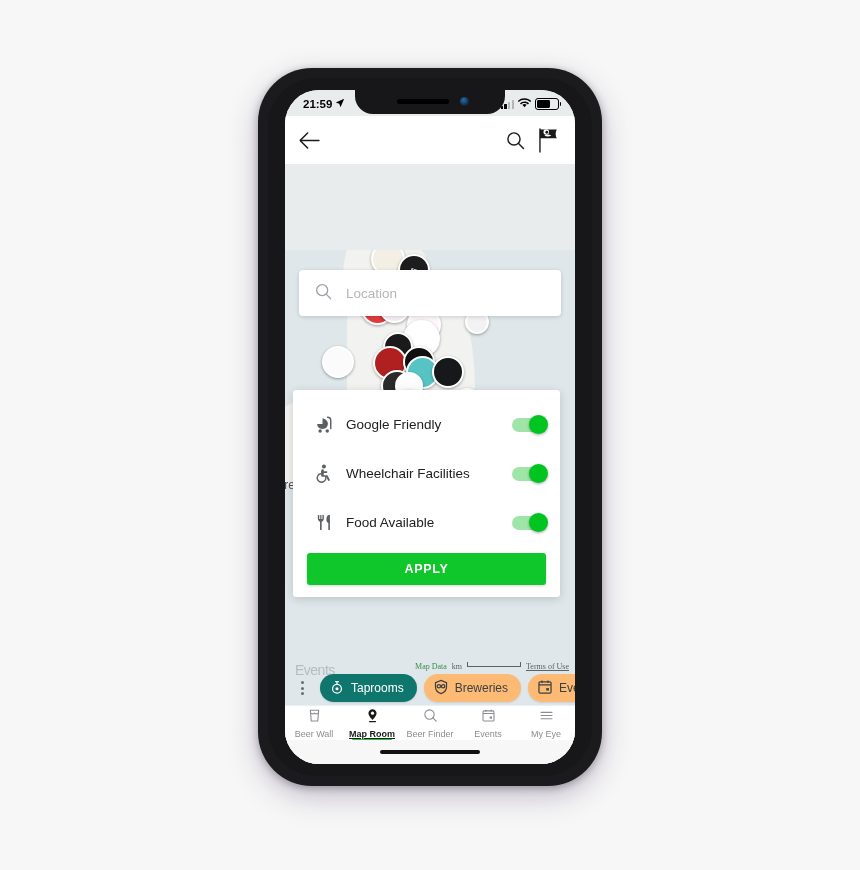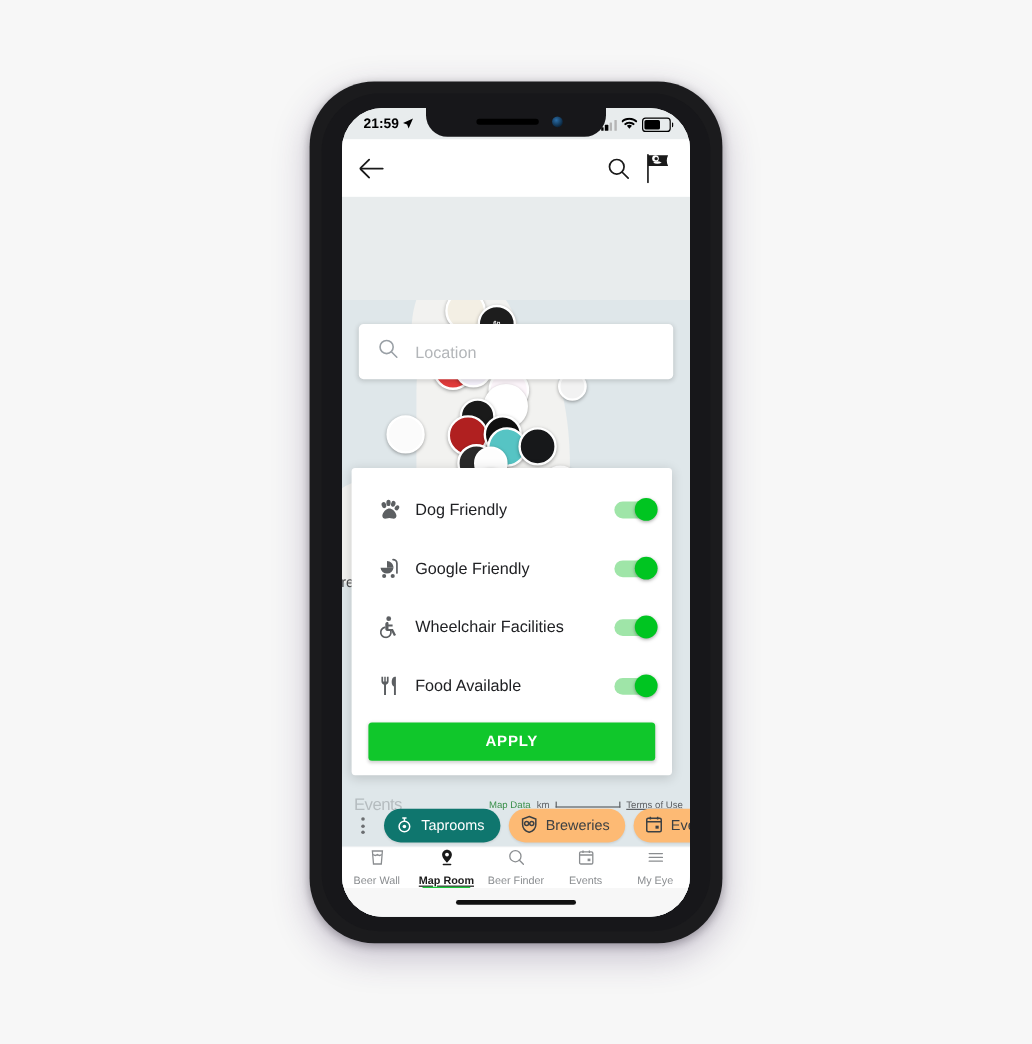--- a/index.html
+++ b/index.html
@@ -56,21 +56,21 @@
   }
   
   #status-bar{
     position:relative;
     height:24px;
     display:flex;align-items:center;justify-content:space-between;
     padding:2px 16px 0 18px;
     font-size:11.5px;font-weight:bold;color:#000;
     z-index:35;
   }
-  #status-left{display:flex;align-items:center;gap:3px;}
+  #status-left{display:flex;align-items:flex-end;gap:3px;}
   #status-right{display:flex;align-items:center;gap:4px;}
   .loc-arrow{display:inline-block;}
   .sig-bars{display:flex;align-items:flex-end;gap:1.2px;height:9px;}
   .sig-bars i{display:block;width:2.4px;background:#000;border-radius:.5px;}
   .sig-bars i:nth-child(1){height:3px;}
   .sig-bars i:nth-child(2){height:5px;}
   .sig-bars i:nth-child(3){height:7px;background:#b5b5b5;}
   .sig-bars i:nth-child(4){height:9px;background:#b5b5b5;}
   .batt{position:relative;width:22px;height:10.5px;border:1.3px solid #000;border-radius:3px;}
   .batt::after{content:"";position:absolute;right:-3.4px;top:3px;width:1.8px;height:4px;background:#000;border-radius:0 1px 1px 0;}
@@ -100,23 +100,24 @@
   .pin{
     position:absolute;border-radius:50%;
     background:#fff;border:2px solid #fff;
     box-shadow:0 1px 3px rgba(0,0,0,.35);
     overflow:hidden;
     display:flex;align-items:center;justify-content:center;
     font-size:5px;color:#fff;font-weight:bold;text-align:center;line-height:1;
   }
   #map-attrib{
     position:absolute;left:0;right:0;bottom:86px;height:16px;
-    display:flex;align-items:center;justify-content:flex-end;gap:5px;
+    display:flex;align-items:flex-start;justify-content:flex-end;gap:5px;
     padding-right:6px;font-size:8px;color:#5e6164;
     z-index:12;
+    font-family:Liberation Serif, serif;
   }
   #google-wm{
     position:absolute;left:10px;bottom:86px;
     font-size:14px;color:#9aa0a4;font-family:"Liberation Sans",sans-serif;
     letter-spacing:-.5px;opacity:.6;z-index:12;
   }
   .scalebar{display:inline-block;width:52px;height:4px;border:1px solid #5e6164;border-top:none;}
   
   #search-bar{
     position:absolute;left:14px;top:180px;width:262px;height:46px;
@@ -333,35 +334,20 @@
       <svg width="17" height="17" viewBox="0 0 18 18">
         <circle cx="7.6" cy="7.6" r="5.8" fill="none" stroke="#9aa0a6" stroke-width="1.4"></circle>
         <path d="M11.8 11.8 16.6 16.6" stroke="#9aa0a6" stroke-width="1.4" stroke-linecap="round"></path>
       </svg>
     </span>
     <input id="search-input" type="text" placeholder="Location" style="">
   </div>
 
   <div id="filter-panel">
 
-    <div class="filter-row">
-      <span class="filter-ico">
-        <svg width="19" height="19" viewBox="0 0 20 20" fill="#5c5f62">
-          <ellipse cx="5.2" cy="6.2" rx="2" ry="2.7" transform="rotate(-18 5.2 6.2)"></ellipse>
-          <ellipse cx="9.2" cy="4.3" rx="1.9" ry="2.7"></ellipse>
-          <ellipse cx="13.4" cy="5.1" rx="1.9" ry="2.6" transform="rotate(16 13.4 5.1)"></ellipse>
-          <ellipse cx="16.6" cy="8.6" rx="1.8" ry="2.4" transform="rotate(34 16.6 8.6)"></ellipse>
-          <path d="M10 9.2c3 0 6.2 3.8 6.2 6.4 0 2-1.8 2.9-3.6 2.4-1-.3-1.8-.5-2.6-.5s-1.6.2-2.6.5c-1.8.5-3.6-.4-3.6-2.4 0-2.6 3.2-6.4 6.2-6.4z"></path>
-        </svg>
-      </span>
-      <span class="filter-label">Dog Friendly</span>
-      <span class="switch">
-          <i></i>
-        </span>
-    </div>
 
     <div class="filter-row">
       <span class="filter-ico">
         <svg width="19" height="19" viewBox="0 0 20 20" fill="#5c5f62">
           <path d="M2.2 9.6h11.4a5.7 5.7 0 0 1-5.7 5.1H7.9A5.7 5.7 0 0 1 2.2 9.6z"></path>
           <path d="M13.6 9.6c0-3.3-2.6-6-5.7-6v6z"></path>
           <path d="M13.2 2.4c1.9 0 3.4 1.5 3.4 3.4v8.4" fill="none" stroke="#5c5f62" stroke-width="1.5" stroke-linecap="round"></path>
           <circle cx="5.4" cy="16.9" r="1.8"></circle>
           <circle cx="12.9" cy="16.9" r="1.8"></circle>
         </svg>

